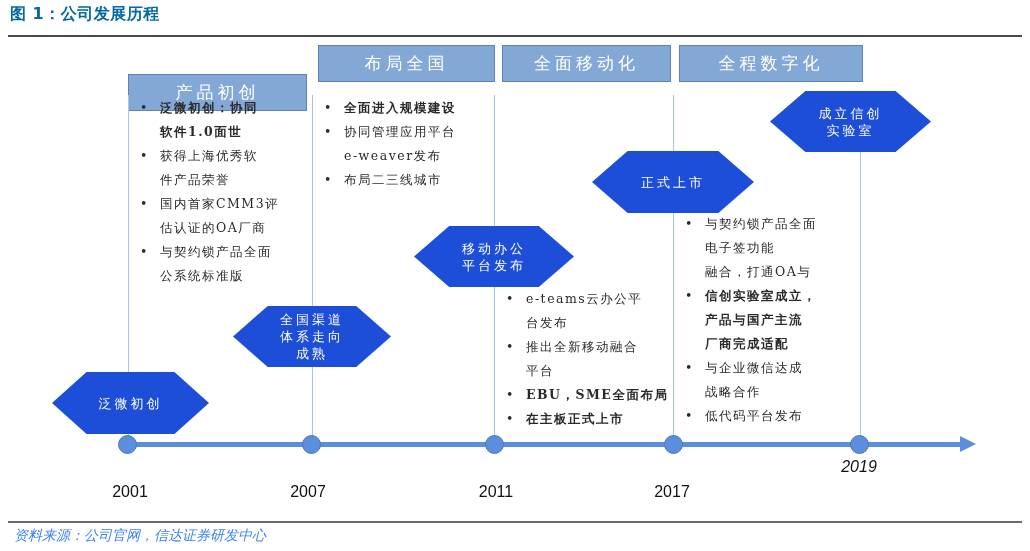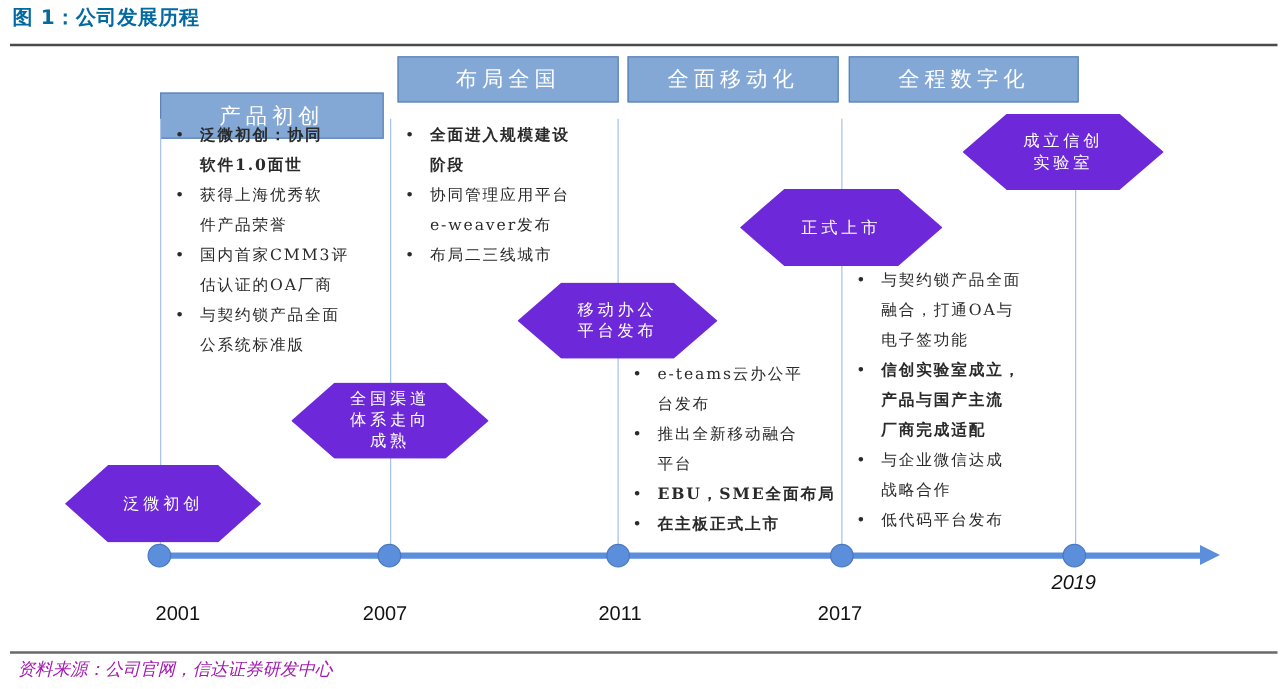--- a/index.html
+++ b/index.html
@@ -1,27 +1,27 @@
 <!DOCTYPE html>
 <html><head>
 <meta charset="utf-8">
 <style>
   html, body { margin:0; padding:0; background:#ffffff; }
   body { width:1030px; height:551px; position:relative; overflow:hidden; font-family:"DejaVu Serif", serif; color:#222; }
   .abs { position:absolute; }
   .title { left:10px; top:4px; font-family:"DejaVu Sans", sans-serif; font-weight:bold; font-size:16px; color:#0369a1; letter-spacing:0.5px; }
   .rule-top { left:8px; top:35px; width:1014px; height:2px; background:#4a4a4a; }
   .rule-bottom { left:8px; top:521px; width:1014px; height:2px; background:#6a6a6a; }
-  .source { left:14px; top:527px; font-size:14px; font-style:italic; color:#a21caf; font-family:"DejaVu Serif", serif; }
+  .source { left:14px; top:527px; font-size:14px; font-style:italic; color:#3b82f6; font-family:"DejaVu Serif", serif; }
 
   .phase { top:45px; height:37px; background:#84a8d6; border:1px solid #5c82b8; box-sizing:border-box; color:#ffffff; font-size:17px; display:flex; align-items:center; justify-content:center; letter-spacing:4px; font-family:"DejaVu Serif", serif; }
 
   .vline { width:1px; background:#a9c4ea; }
 
-  .hex { background:#6d28d9; clip-path: polygon(22% 0, 78% 0, 100% 50%, 78% 100%, 22% 100%, 0 50%); color:#ffffff; display:flex; align-items:center; justify-content:center; text-align:center; font-size:13px; line-height:17px; letter-spacing:3px; font-family:Liberation Mono, monospace; }
+  .hex { background:#1d4ed8; clip-path: polygon(22% 0, 78% 0, 100% 50%, 78% 100%, 22% 100%, 0 50%); color:#ffffff; display:flex; align-items:center; justify-content:center; text-align:center; font-size:13px; line-height:17px; letter-spacing:3px; font-family:Liberation Serif, serif; }
 
   .list { font-size:12.5px; line-height:24px; color:#2a2a2a; }
   .list .item { display:flex; }
   .list .bullet { width:26px; flex:0 0 26px; text-align:left; padding-left:6px; box-sizing:border-box; }
   .list .txt { flex:1; letter-spacing:1.5px; }
   .list .bold { font-weight:bold; }
 
   .axis { left:128px; top:442px; width:840px; height:5px; background:#5b8fdb; }
   .arrowhead { left:960px; top:436px; width:0; height:0; border-top:8px solid transparent; border-bottom:8px solid transparent; border-left:16px solid #5b8fdb; }
   .dot { width:19px; height:19px; border-radius:50%; background:#5b8fdb; border:1px solid #4a78c0; box-sizing:border-box; top:435px; }
@@ -73,21 +73,20 @@
         <div>公系统标准版</div>
       </span>
   </div>
 </div>
 
 <div class="abs list" style="left:318px;top:96px;width:176px;">
   <div class="item">
     <span class="bullet">•</span>
     <span class="txt bold">
         <div>全面进入规模建设</div>
-        <div>阶段</div>
       </span>
   </div>
   <div class="item">
     <span class="bullet">•</span>
     <span class="txt">
         <div>协同管理应用平台</div>
         <div>e-weaver发布</div>
       </span>
   </div>
   <div class="item">
@@ -125,22 +124,22 @@
         <div>在主板正式上市</div>
       </span>
   </div>
 </div>
 
 <div class="abs list" style="left:679px;top:212px;width:180px;">
   <div class="item">
     <span class="bullet">•</span>
     <span class="txt">
         <div>与契约锁产品全面</div>
+        <div>电子签功能</div>
         <div>融合，打通OA与</div>
-        <div>电子签功能</div>
       </span>
   </div>
   <div class="item">
     <span class="bullet">•</span>
     <span class="txt bold">
         <div>信创实验室成立，</div>
         <div>产品与国产主流</div>
         <div>厂商完成适配</div>
       </span>
   </div>
@@ -186,20 +185,20 @@
 </div>
 
 <div class="abs axis"></div>
 <div class="abs arrowhead"></div>
 <div class="abs dot" style="left:118px;"></div>
 <div class="abs dot" style="left:302px;"></div>
 <div class="abs dot" style="left:485px;"></div>
 <div class="abs dot" style="left:664px;"></div>
 <div class="abs dot" style="left:850px;"></div>
 
-<div class="abs year" style="left:100px;text-align:right;">2001</div>
+<div class="abs year" style="left:100px;">2001</div>
 <div class="abs year" style="left:278px;">2007</div>
 <div class="abs year" style="left:466px;">2011</div>
 <div class="abs year" style="left:642px;">2017</div>
 <div class="abs year" style="left:829px;top:458px;font-style:italic;">2019</div>
 
 <div class="abs rule-bottom"></div>
 <div class="abs source">资料来源：公司官网，信达证券研发中心</div>
 
 </body></html>

